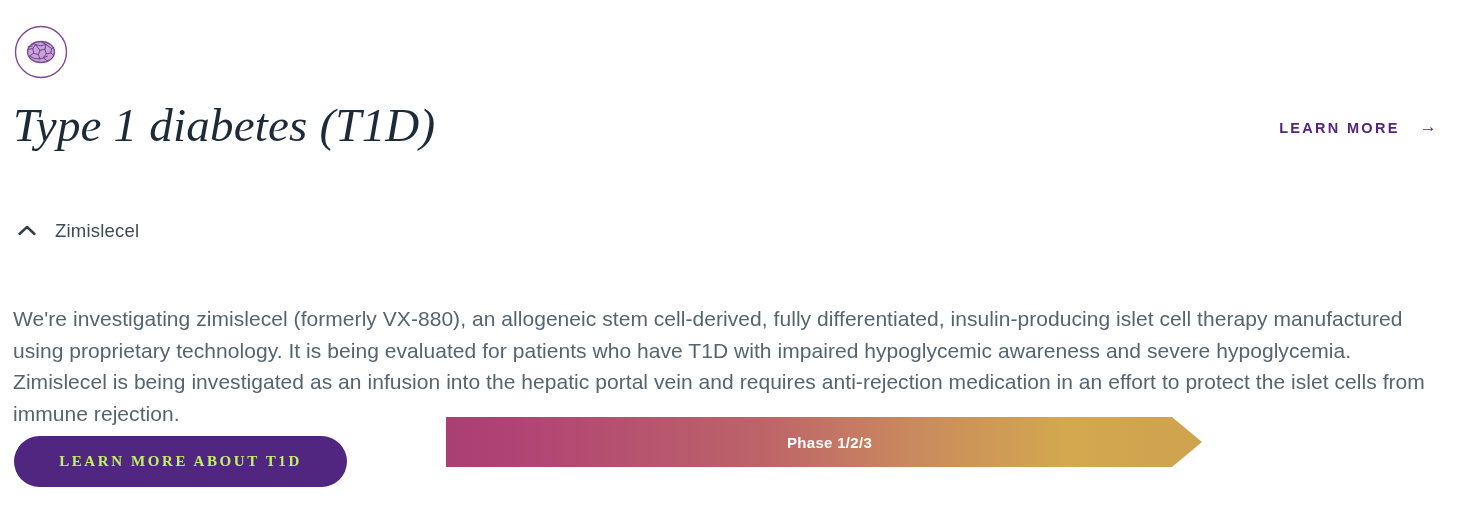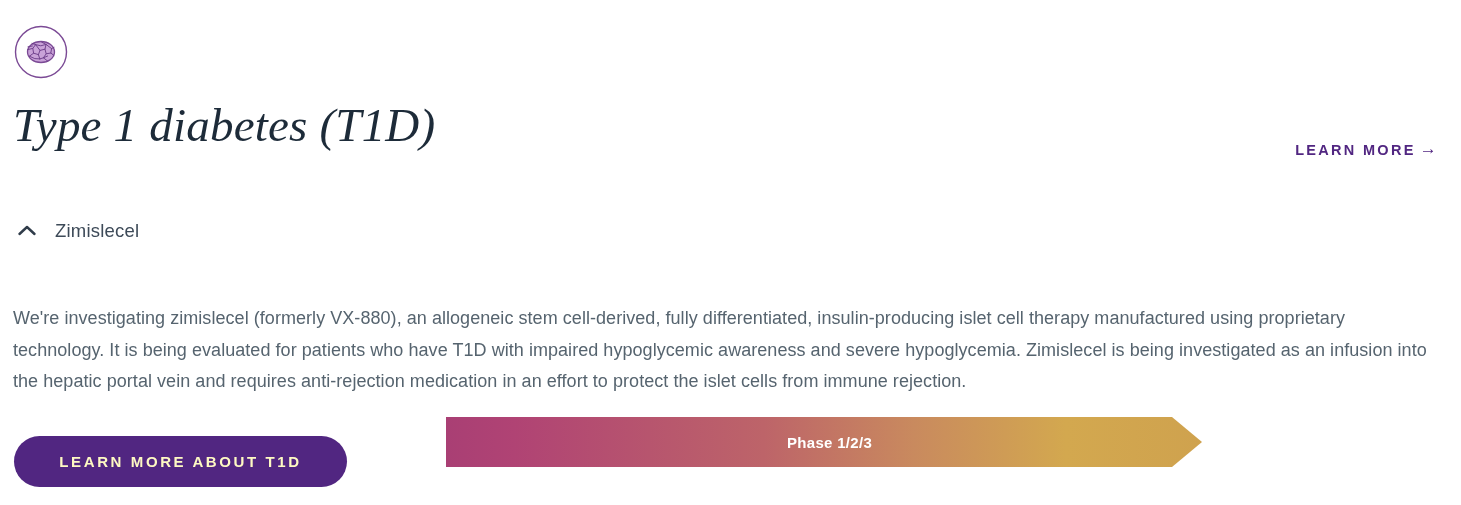--- a/index.html
+++ b/index.html
@@ -47,24 +47,24 @@
     line-height: 58px;
     color: #1d2b39;
     letter-spacing: 0.2px;
     white-space: nowrap;
   }
 
   
   .learn-more-link {
     position: absolute;
     right: 22px;
-    top: 141px;
+    top: 119px;
     display: flex;
     align-items: center;
-    gap: 4px;
+    gap: 20px;
     text-decoration: none;
     color: #512681;
     font-size: 14.5px;
     font-weight: 700;
     letter-spacing: 2.3px;
     text-transform: uppercase;
     cursor: pointer;
     white-space: nowrap;
   }
   .learn-more-link .arrow {
@@ -161,39 +161,39 @@
     margin-right: 24px;
   }
 
   
   .body-copy {
     position: absolute;
     left: 13px;
     top: 303px;
     width: 1428px;
     margin: 0;
-    font-size: 18px;
+    font-size: 21px;
     line-height: 31.5px;
     color: #56646f;
     letter-spacing: 0.05px;
     font-weight: 400;
   }
 
   
   .cta-button {
     position: absolute;
     left: 14px;
     top: 436px;
     width: 333px;
     height: 51px;
     border: 0;
     border-radius: 26px;
     background: #512681;
-    color: #fef9c3;
-    font-family: Liberation Sans, sans-serif;
+    color: #bef264;
+    font-family: Liberation Serif, serif;
     font-size: 15px;
     font-weight: 700;
     letter-spacing: 2.6px;
     text-transform: uppercase;
     cursor: pointer;
     display: flex;
     align-items: center;
     justify-content: center;
     white-space: nowrap;
   }

